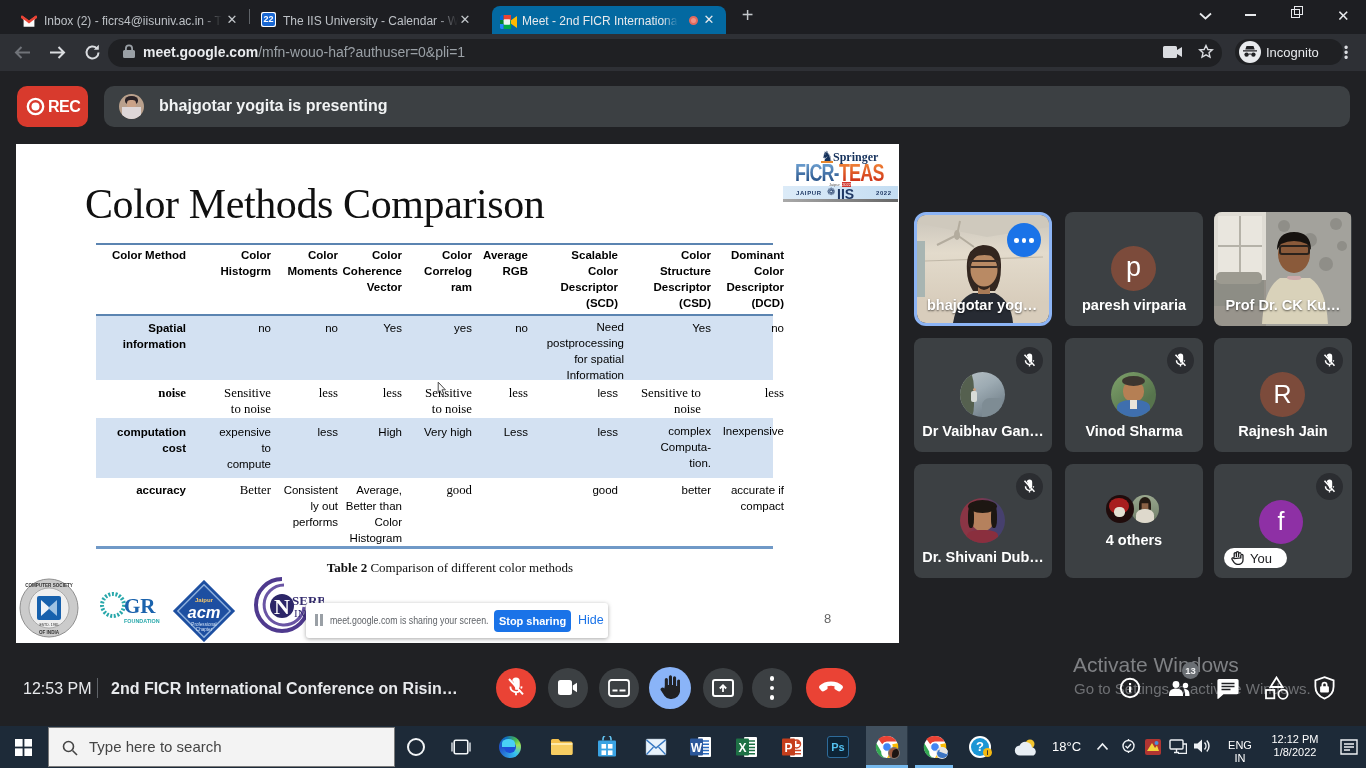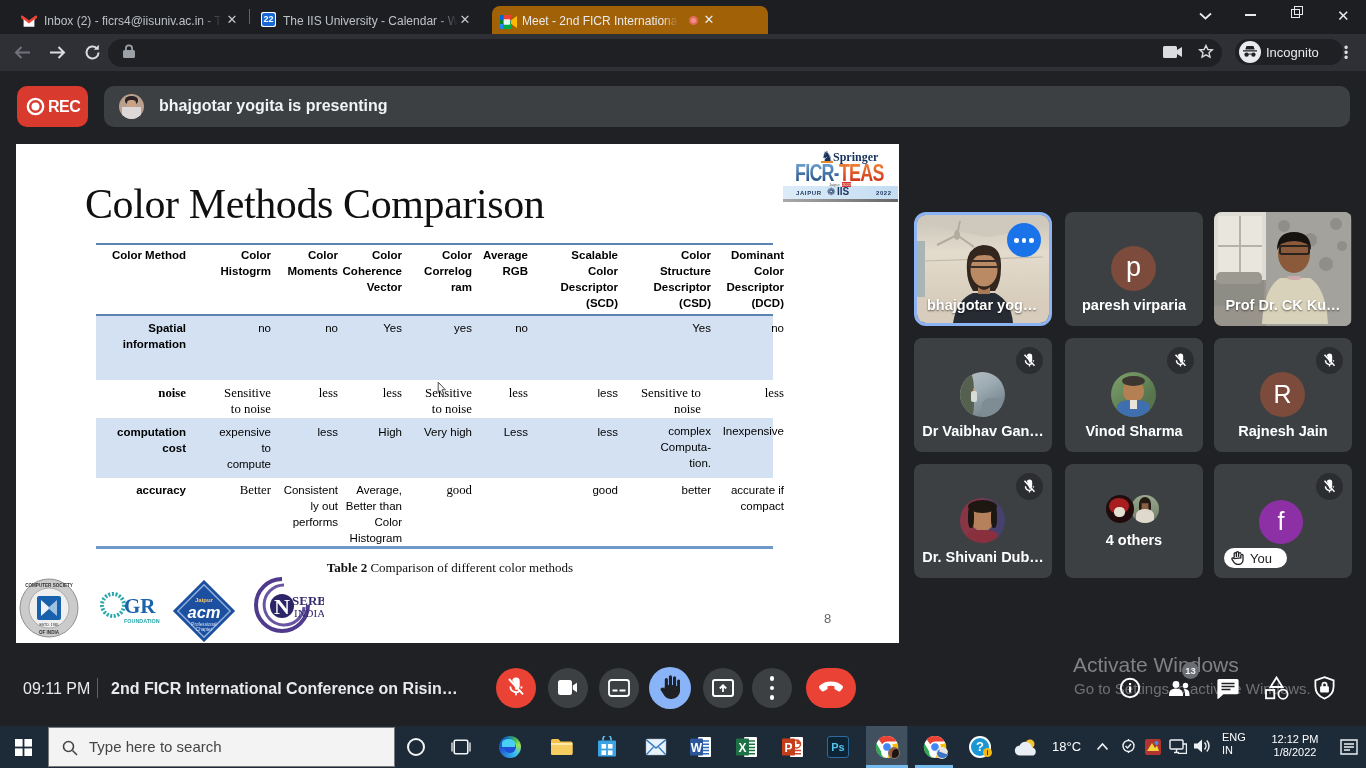--- a/index.html
+++ b/index.html
@@ -45,21 +45,21 @@
     <span class="tabtxt" style="left:36px; width:178px; -webkit-mask-image:linear-gradient(90deg,#000 88%,transparent);">Inbox (2) - ficrs4@iisuniv.ac.in - T</span>
     <div class="tabx" style="left:217px;">✕</div>
   </div>
   <div style="position:absolute; left:249px; top:9px; width:1px; height:15px; background:#5f6368;"></div>
   <div class="tab" style="left:252px; width:234px;">
     <div class="abs" style="left:9px; top:6px; width:15px; height:15px; background:#fff; border-radius:2px;"></div>
     <div class="abs" style="left:10px; top:7px; width:13px; height:13px; background:#1967d2; border-radius:2px; color:#fff; font-size:9px; font-weight:bold; text-align:center; line-height:13px;">22</div>
     <span class="tabtxt" style="left:31px; width:175px; -webkit-mask-image:linear-gradient(90deg,#000 88%,transparent);">The IIS University - Calendar - We</span>
     <div class="tabx" style="left:206px;">✕</div>
   </div>
-  <div class="tab" style="left:492px; width:276px; background:#a16207; color:#e8eaed; z-index:2;">
+  <div class="tab" style="left:492px; width:234px; background:#0369a1; color:#e8eaed; z-index:2;">
     <svg class="abs" style="left:8px; top:9px;" width="17" height="14" viewBox="0 0 17 14">
           <path fill="#00832d" d="M1.6 0H11v14H1.6A1.6 1.6 0 0 1 0 12.4V1.6A1.6 1.6 0 0 1 1.6 0z"></path>
           <path fill="#0066da" d="M0 5h3.6V0H1.6A1.6 1.6 0 0 0 0 1.6z"></path>
           <path fill="#e94235" d="M3.6 0H11v5H3.6z"></path>
           <path fill="#00ac47" d="M3.6 9H11v5H3.6z"></path>
           <path fill="#2684fc" d="M0 9h3.6v5H1.6A1.6 1.6 0 0 1 0 12.4z"></path>
           <path fill="#ffba00" d="M11 5.2l6-4.2v12l-6-4.2z"></path>
           <path fill="#fff" d="M4.6 4.2h4.6a1 1 0 0 1 1 1v3.6a1 1 0 0 1-1 1H4.6a1 1 0 0 1-1-1V5.2a1 1 0 0 1 1-1z" opacity=".92"></path>
         </svg>
     <span class="tabtxt" style="left:30px; width:156px; -webkit-mask-image:linear-gradient(90deg,#000 90%,transparent);">Meet - 2nd FICR Internationa</span>
@@ -85,20 +85,21 @@
         <path stroke="#dadce0" stroke-width="2" fill="none" d="M1 8.5h14 M9.5 3L15 8.5 9.5 14"></path>
       </svg>
   <svg class="abs" style="left:84px; top:10px;" width="17" height="17" viewBox="0 0 17 17">
         <path stroke="#dadce0" stroke-width="2" fill="none" d="M14.5 8.5a6 6 0 1 1-1.8-4.3"></path>
         <path fill="#dadce0" d="M14.8 0.8v5h-5z"></path>
       </svg>
   <div id="omnibox"></div>
   <svg class="abs" style="left:123px; top:10px;" width="12" height="14" viewBox="0 0 12 14">
         <path fill="#9aa0a6" d="M2 6V4.5a4 4 0 0 1 8 0V6h.5A1.5 1.5 0 0 1 12 7.5v5A1.5 1.5 0 0 1 10.5 14h-9A1.5 1.5 0 0 1 0 12.5v-5A1.5 1.5 0 0 1 1.5 6zM3.8 6h4.4V4.5a2.2 2.2 0 0 0-4.4 0z"></path>
       </svg>
+  <div class="abs" style="left:143px; top:10px; font-size:14px; color:#e8eaed; font-weight:bold;">meet.google.com<span style="color:#9aa0a6; font-weight:normal;">/mfn-wouo-haf?authuser=0&amp;pli=1</span></div>
   <svg class="abs" style="left:1163px; top:12px;" width="20" height="12" viewBox="0 0 20 12">
         <path fill="#dadce0" d="M0 1.5A1.5 1.5 0 0 1 1.5 0h11A1.5 1.5 0 0 1 14 1.5v9a1.5 1.5 0 0 1-1.5 1.5h-11A1.5 1.5 0 0 1 0 10.5zM14 4l5-3v10l-5-3z"></path>
       </svg>
   <svg class="abs" style="left:1198px; top:10px;" width="16" height="16" viewBox="0 0 16 16">
         <path fill="none" stroke="#dadce0" stroke-width="1.4" d="M8 1.5l1.9 4 4.4.4-3.3 2.9 1 4.3L8 10.8l-4 2.3 1-4.3L1.7 5.9l4.4-.4z"></path>
       </svg>
   <div class="abs" style="left:1235px; top:5px; width:108px; height:26px; border-radius:13px; background:#1f2023;"></div>
   <div class="abs" style="left:1239px; top:7px; width:22px; height:22px; border-radius:50%; background:#e8eaed;"></div>
   <svg class="abs" style="left:1243px; top:12px;" width="14" height="12" viewBox="0 0 14 12">
         <path fill="#202124" d="M3.5 0h7l1.2 3.4H2.3zM0 4.2h14v1.2H0z"></path>
@@ -146,20 +147,21 @@
     <div class="tc th" style="left:516px; top:104px;">Scalable<br>Color<br>Descriptor<br>(SCD)</div>
     <div class="tc th" style="left:609px; top:104px;">Color<br>Structure<br>Descriptor<br>(CSD)</div>
     <div class="tc th" style="left:682px; top:104px;">Dominant<br>Color<br>Descriptor<br>(DCD)</div>
 
     <div class="tc th" style="left:84px;  top:177px;">Spatial<br>information</div>
     <div class="tc" style="left:169px; top:177px;">no</div>
     <div class="tc" style="left:236px; top:177px;">no</div>
     <div class="tc" style="left:300px; top:177px;">Yes</div>
     <div class="tc" style="left:370px; top:177px;">yes</div>
     <div class="tc" style="left:426px; top:177px;">no</div>
+    <div class="tc" style="left:516px; top:176px; width:92px;">Need<br>postprocessing<br>for spatial<br>Information</div>
     <div class="tc" style="left:609px; top:177px;">Yes</div>
     <div class="tc" style="left:682px; top:177px;">no</div>
 
     <div class="tc ts" style="left:84px;  top:242px; font-weight:bold;">noise</div>
     <div class="tc ts" style="left:169px; top:242px;">Sensitive<br>to noise</div>
     <div class="tc ts" style="left:236px; top:242px;">less</div>
     <div class="tc ts" style="left:300px; top:242px;">less</div>
     <div class="tc ts" style="left:370px; top:242px;">Sensitive<br>to noise</div>
     <div class="tc ts" style="left:426px; top:242px;">less</div>
     <div class="tc" style="left:516px; top:242px;">less</div>
@@ -221,30 +223,37 @@
     <svg class="abs" style="left:236px; top:431px;" width="72" height="62" viewBox="0 0 72 62">
       <path d="M30 4 A26 26 0 1 0 56 30" fill="none" stroke="#4f3a8e" stroke-width="4"></path>
       <path d="M32 10 A20 20 0 1 0 52 32" fill="none" stroke="#6a55a4" stroke-width="3"></path>
       <circle cx="30" cy="31" r="12" fill="#2c2668"></circle>
       <text x="22" y="39" font-size="22" font-weight="bold" fill="#fff" font-family="Liberation Serif">N</text>
       <text x="40" y="30" font-size="13" font-weight="bold" fill="#342c6e" font-family="Liberation Serif">SERB</text>
       <text x="42" y="42" font-size="11" fill="#342c6e" font-family="Liberation Serif">INDIA</text>
     </svg>
     <div class="abs" style="left:808px; top:467px; font-size:13px; color:#666;">8</div>
 
+    <div class="abs" style="left:290px; top:459px; width:302px; height:35px; background:#fff; border-radius:3px; box-shadow:0 1px 4px rgba(0,0,0,.35);">
+      <div class="abs" style="left:9px; top:11px; width:2.5px; height:12px; background:#9aa0a6;"></div>
+      <div class="abs" style="left:14px; top:11px; width:2.5px; height:12px; background:#9aa0a6;"></div>
+      <div class="abs" style="left:24px; top:11px; font-size:11px; color:#5f6368; transform:scaleX(.8); transform-origin:0 50%; white-space:nowrap;">meet.google.com is sharing your screen.</div>
+      <div class="abs" style="left:188px; top:7px; width:77px; height:22px; background:#1a73e8; border-radius:4px; color:#fff; font-size:11px; font-weight:bold; text-align:center; line-height:22px;">Stop sharing</div>
+      <div class="abs" style="left:272px; top:10px; font-size:12.5px; color:#1a73e8;">Hide</div>
+    </div>
 
     <div class="abs" style="left:767px; top:3px; width:115px; height:52px; background:#fff;">
       <div class="abs" style="left:38px; top:1px; font-size:14px; color:#16325c;">♞</div>
       <div class="abs" style="left:38px; top:14px; width:12px; height:2px; background:#e8882d;"></div>
       <div class="abs" style="left:50px; top:3px; font-family:'Liberation Serif',serif; font-size:12px; font-weight:bold; color:#16325c;">Springer</div>
       <div class="abs" style="left:12px; top:13px; font-size:23px; font-weight:900; letter-spacing:-1px; transform:scaleX(.78); transform-origin:0 0; white-space:nowrap;"><span style="background:linear-gradient(180deg,#7aaede,#163f77); -webkit-background-clip:text; color:transparent;">FICR-</span><span style="background:linear-gradient(180deg,#f6923c,#c61e10); -webkit-background-clip:text; color:transparent;">TEAS</span></div>
       <div class="abs" style="left:0; top:39px; width:115px; height:13px; background:linear-gradient(90deg,#dcebf8,#c4ddf2);">
         <span class="abs" style="left:13px; top:3.5px; font-size:6px; font-weight:bold; color:#1f3864; letter-spacing:.6px;">JAIPUR</span>
         <span class="abs" style="left:44px; top:0px; font-size:10px; color:#1f3864;">❁</span>
-        <span class="abs" style="left:54px; top:0px; font-size:10px; font-weight:bold; color:#1f3864;">IIS</span>
+        <span class="abs" style="left:54px; top:0px; font-size:14px; font-weight:bold; color:#1f3864;">IIS</span>
         <span class="abs" style="left:93px; top:3.5px; font-size:6px; font-weight:bold; color:#1f3864; letter-spacing:.6px;">2022</span>
       </div>
       <div class="abs" style="left:46px; top:34.5px; font-size:4px; color:#555;">Jaipur&nbsp;&nbsp;<span style="background:#d0342c; color:#fff;">2022</span></div>
     </div>
     <div class="abs" style="left:767px; top:55px; width:115px; height:3px; background:linear-gradient(90deg,#aaa,#666);"></div>
   </div>
 
   <div class="tile" id="t1" style="left:914px; top:141px; border:3px solid #8cb4f5; border-radius:12px;">
     <svg width="132" height="108" viewBox="0 0 132 108" style="border-radius:8px;">
       <defs>
@@ -408,21 +417,21 @@
             <g fill="none" stroke="#fff" stroke-width="1.4">
               <path d="M5.5 3.2a2 2 0 0 1 4 0v3.6a2 2 0 0 1-2.4 2" fill="#fff"></path>
               <path d="M3.5 7.2a4 4 0 0 0 6.9 2.9 M11.5 7.2a4 4 0 0 1-.3 1.4"></path>
               <path d="M7.5 11.4v2.2"></path>
               <path d="M2.5 1.8l10 11" stroke-width="1.5"></path>
             </g>
           </svg>
         </div>
   </div>
 
-  <div class="abs" style="left:23px; top:609px; color:#e8eaed; font-size:16px; font-weight:500;">09:11 PM</div>
+  <div class="abs" style="left:23px; top:609px; color:#e8eaed; font-size:16px; font-weight:500;">12:53 PM</div>
   <div class="abs" style="left:97px; top:607px; width:1px; height:20px; background:#5f6368;"></div>
   <div class="abs" style="left:111px; top:609px; color:#e8eaed; font-size:16px; font-weight:bold;">2nd FICR International Conference on Risin…</div>
 
   <div class="cbtn" style="left:496px; background:#ea4335;">
     <svg style="position:absolute;left:10px;top:9px;" width="20" height="21" viewBox="0 0 20 21">
           <g fill="none" stroke="#fff" stroke-width="1.8">
             <path d="M7.2 4.2a2.8 2.8 0 0 1 5.6 0v5a2.8 2.8 0 0 1-3.4 2.7" fill="#fff"></path>
             <path d="M4.4 9.4a5.6 5.6 0 0 0 9.7 3.9 M15.6 9.4a5.6 5.6 0 0 1-.5 2.1"></path>
             <path d="M10 15.2v3"></path>
             <path d="M3 2l14 15.4" stroke-width="2"></path>
@@ -633,21 +642,21 @@
   <svg class="abs" style="left:1169px; top:13px;" width="18" height="15" viewBox="0 0 18 15">
         <rect x="1" y="1" width="13" height="9" rx="1" fill="none" stroke="#eef1f4" stroke-width="1.4"></rect>
         <path d="M5 13.5h5 M7.5 10v3.5" stroke="#eef1f4" stroke-width="1.4"></path>
         <path d="M14 5h3.5v9.5H9" fill="none" stroke="#eef1f4" stroke-width="1.4"></path>
       </svg>
   <svg class="abs" style="left:1193px; top:12px;" width="18" height="16" viewBox="0 0 18 16">
         <path d="M1 5.5h3.5L9 1.5v13L4.5 10.5H1z" fill="#eef1f4"></path>
         <path d="M11.5 4.5a5 5 0 0 1 0 7 M13.8 2.5a8 8 0 0 1 0 11" fill="none" stroke="#eef1f4" stroke-width="1.5"></path>
       </svg>
 
-  <div class="abs tbtxt" style="left:1222px; top:5px; width:36px; ">ENG<br>IN</div>
+  <div class="abs tbtxt" style="left:1222px; top:13px; width:36px; text-align:center;">ENG<br>IN</div>
 
   <div class="abs tbtxt" style="left:1256px; top:7px; width:78px; text-align:center;">12:12 PM<br>1/8/2022</div>
 
   <svg class="abs" style="left:1340px; top:13px;" width="18" height="16" viewBox="0 0 18 16">
         <path d="M1 1h16v14H6l-5 0z" fill="none" stroke="#eef1f4" stroke-width="1.4"></path>
         <path d="M4 5h10 M4 8h10 M4 11h6" stroke="#eef1f4" stroke-width="1.3"></path>
       </svg>
 </div>
 
 </div>

